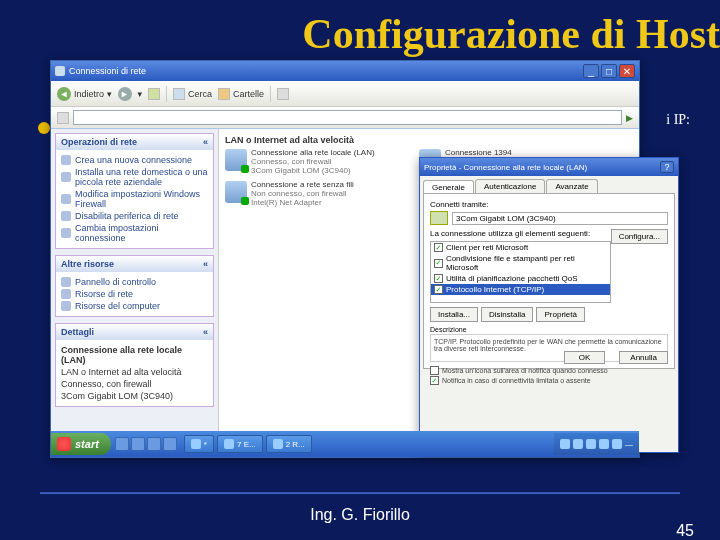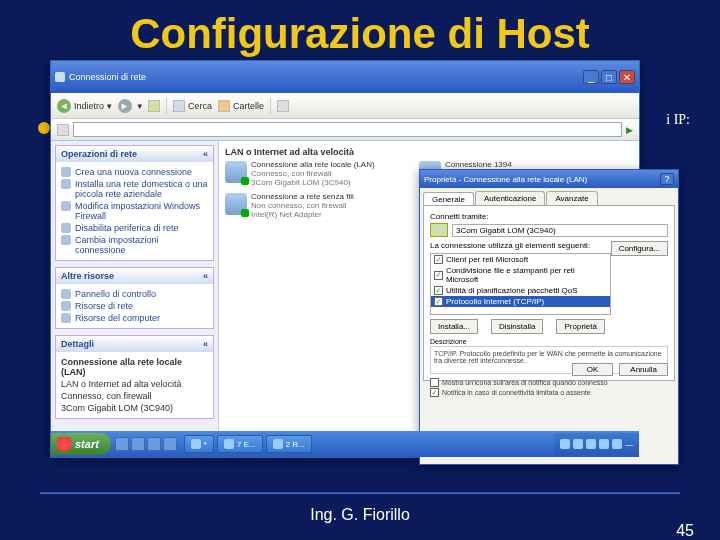--- a/index.html
+++ b/index.html
@@ -7,23 +7,23 @@
     width: 720px; height: 540px;
     background: #0a1a5a;
     font-family: Tahoma, Arial, sans-serif;
     position: relative;
     overflow: hidden;
   }
   .slide-title {
     color: #f0c818;
     font-size: 42px;
     font-weight: bold;
-    text-align: center;
+    text-align: right;
     padding: 10px 0 6px 0;
-    font-family: Liberation Sans, sans-serif;
+    font-family: Liberation Serif, serif;
   }
   .body-text-left, .body-text-right {
     position: absolute; top: 112px; color: #fff;
     font-size: 14px; font-family: Georgia, serif;
   }
   .body-text-left { left: 60px; }
   .body-text-right { right: 30px; }
   .bullet {
     position: absolute; left: 38px; top: 122px;
     width: 12px; height: 12px; border-radius: 50%;
@@ -44,21 +44,21 @@
 
   .win {
     position: absolute; left: 50px; top: 60px;
     width: 590px; height: 398px;
     background: #f2f2ee;
     border: 1px solid #3a66b0;
     box-shadow: 0 2px 8px rgba(0,0,0,.4);
     font-size: 9px;
   }
   .titlebar {
-    height: 32px;
+    height: 20px;
     background: linear-gradient(#5a8ae0,#2a5ac0);
     color: #fff; display: flex; align-items: center;
     padding: 0 4px; justify-content: space-between;
   }
   .titlebar .t-left { display:flex; align-items:center; gap:4px; }
   .titlebar .t-icon { width:10px;height:10px;background:#cde;border-radius:2px; }
   .win-btns { display:flex; gap:2px; }
   .win-btns span { width:16px;height:14px;background:#4a7ad0;border:1px solid #2a4a90;display:flex;align-items:center;justify-content:center;color:#fff;font-size:10px;border-radius:2px; }
   .win-btns .close { background:#d04a3a; }
 
@@ -73,21 +73,21 @@
   .tb-ico { width:12px;height:12px;background:#ddd;border:1px solid #bbb; }
   .addrbar { height:22px;background:linear-gradient(#fff,#e6e6de);border-bottom:1px solid #a7c6ea;display:flex;align-items:center;padding:0 6px;gap:4px; }
   .addr-input { flex:1;height:15px;border:1px solid #9ab;background:#fff;font-size:9px;padding:0 3px; }
 
   .content { display:flex; height: calc(100% - 20px - 26px - 22px - 22px); }
   .sidebar { width: 168px; background:#edeff7; border-right:1px solid #ccc; padding:4px; overflow:hidden; }
   .side-group { margin-bottom:6px; background:#fff; border:1px solid #cad; }
   .side-head { background:linear-gradient(#fff,#d0dcf0); padding:3px 5px; font-weight:bold; color:#2a4a90; display:flex;justify-content:space-between;align-items:center; }
   .side-head .chev { color:#2a4a90; }
   .side-body { padding:4px 5px; color:#2a4a90; }
-  .side-body div { padding:1px 0; display:flex;gap:4px;align-items:flex-start; }
+  .side-body div { padding:1px 0; display:flex;gap:4px;align-items:center; }
   .mini-ico { width:10px;height:10px;background:#b0c0e0;border-radius:2px;flex-shrink:0; }
 
   .mainpane { flex:1; background:#fff; position:relative; padding:6px; }
   .mainpane .colhead { font-weight:bold; color:#333; margin-bottom:4px; }
   .conn-grid { display:flex; flex-wrap:wrap; gap:6px 14px; }
   .conn-item { display:flex; gap:4px; align-items:flex-start; width:180px; }
   .conn-ico { width:22px;height:22px;background:linear-gradient(#b0d0f0,#7aa0d0);border-radius:3px;flex-shrink:0;position:relative; }
   .conn-ico::after{content:"";position:absolute;right:-2px;bottom:-2px;width:8px;height:8px;background:#0a0;border-radius:2px;}
   .conn-text { font-size:8px;line-height:1.1;color:#333; }
 
@@ -105,24 +105,24 @@
   .tab.active { background:#fff; position:relative; top:1px; }
   .tabpanel { margin:0 3px 17px 3px; background:#fff; border:1px solid #aaa; padding:6px; height:176px; position:relative; }
   .adapter-row { display:flex;align-items:center;gap:4px;margin-bottom:4px; }
   .adapter-ico { width:18px;height:14px;background:#d0e0b0;border:1px solid #9a0;flex-shrink:0; }
   .cfg-btn, .btn { background:#f2f2ee;border:1px solid #999;padding:2px 7px;font-size:8px; }
   .cfg-btn { float:right; }
   .item-list { border:1px solid #aaa;background:#fff;height:62px;overflow:hidden;margin:3px 0; }
   .item-list div { padding:1px 3px; display:flex;align-items:center;gap:3px; }
   .chk { width:9px;height:9px;border:1px solid #666;background:#fff;display:inline-flex;align-items:center;justify-content:center;font-size:7px;color:#0a0; }
   .item-list .sel { background:#2a5ac0;color:#fff; }
-  .btn-row { display:flex;gap:13px;margin:4px 0; }
+  .btn-row { display:flex;gap:3px;margin:4px 0; }
   .desc-box { border:1px solid #ccc;padding:3px;font-size:7px;color:#444;height:28px;overflow:hidden;margin-bottom:4px; }
   .chk-line { display:flex;align-items:center;gap:3px;font-size:7px;color:#444;margin:1px 0; }
-  .dlg-foot { position:absolute;bottom:4px;right:6px;display:flex;gap:6px; }
+  .dlg-foot { position:absolute;bottom:4px;right:6px;display:flex;gap:14px; }
 
   .taskbar {
     position:absolute; left:0; right:0; bottom:0; height:26px;
     background:linear-gradient(#4a8ae0,#2a5ac0);
     display:flex;align-items:center;
   }
   .start-btn {
     height:22px; padding:0 12px 0 6px;
     background:linear-gradient(#6ab060,#3a8030);
     color:#fff;font-weight:bold;font-style:italic;

